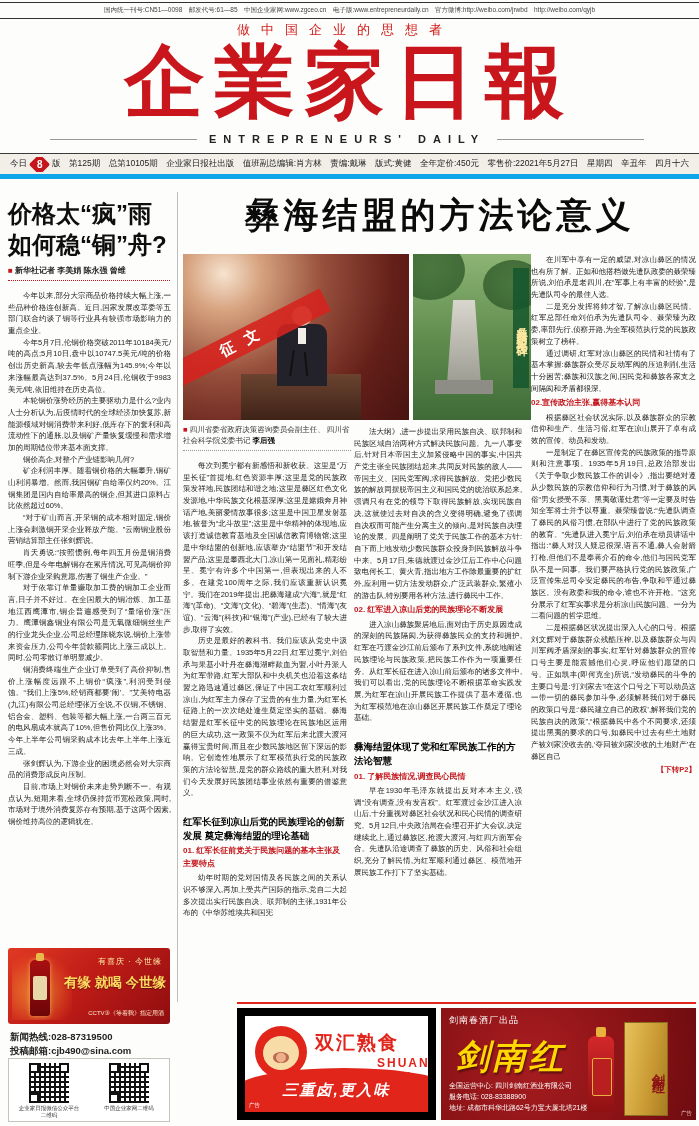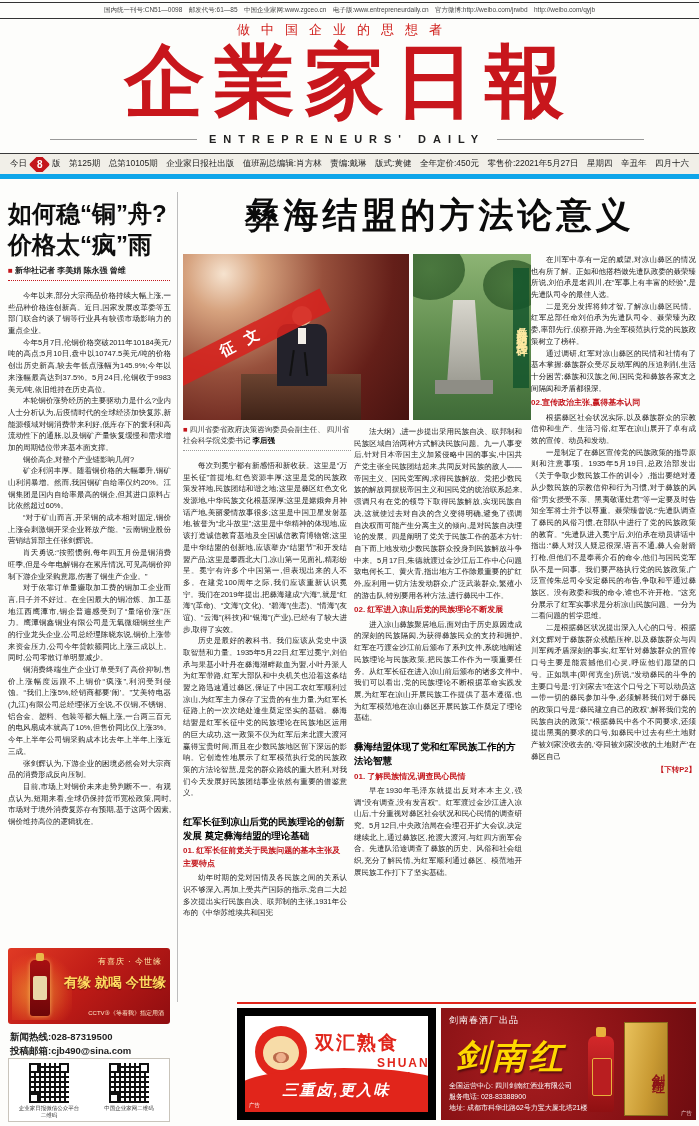--- a/index.html
+++ b/index.html
@@ -147,22 +147,22 @@
           <span>8</span>
         </span>
       <span>版　第125期　总第10105期　企业家日报社出版　值班副总编辑:肖方林　责编:戴琳　版式:黄健　全年定价:450元　零售价:2.00元</span>
     </div>
     <div class="right">2021年5月27日　星期四　辛丑年　四月十六</div>
   </div>
 
   <div class="abs vdivider"></div>
 
   <div class="abs la-title">
+    <div>价格太“疯”雨</div>
     <div>如何稳“铜”舟?</div>
-    <div>价格太“疯”雨</div>
   </div>
   <div class="abs la-byline">
     <span class="sq">■</span>
     <b>新华社记者 李美娟 陈永强 曾维</b>
   </div>
   <div class="abs col la-body">
       <p class="b-p">今年以来,部分大宗商品价格持续大幅上涨,一些品种价格连创新高。近日,国家发展改革委等五部门联合约谈了铜等行业具有较强市场影响力的重点企业。</p>
       <p class="b-p">今年5月7日,伦铜价格突破2011年10184美元/吨的高点;5月10日,盘中以10747.5美元/吨的价格创出历史新高,较去年低点涨幅为145.9%;今年以来涨幅最高达到37.5%。5月24日,伦铜收于9983美元/吨,依旧维持在历史高位。</p>
       <p class="b-p">本轮铜价涨势经历的主要驱动力是什么?业内人士分析认为,后疫情时代的全球经济加快复苏,新能源领域对铜消费带来利好,低库存下的套利和高流动性下的通胀,以及铜矿产量恢复缓慢和需求增加的周期错位带来基本面支撑。</p>
       <p class="b-p">铜价高企,对整个产业链影响几何?</p>

